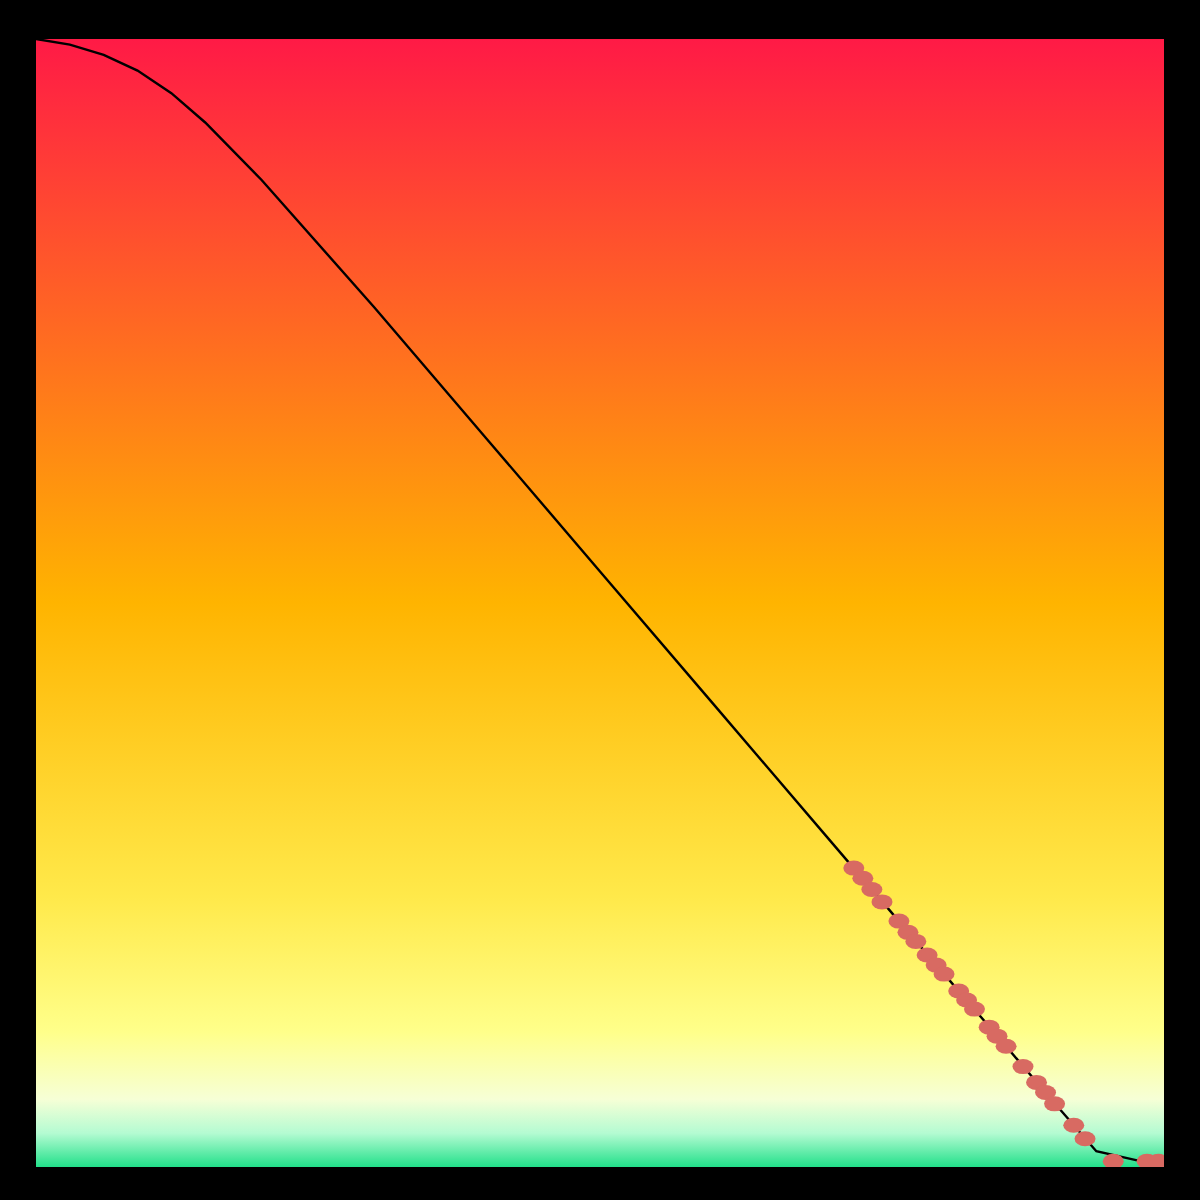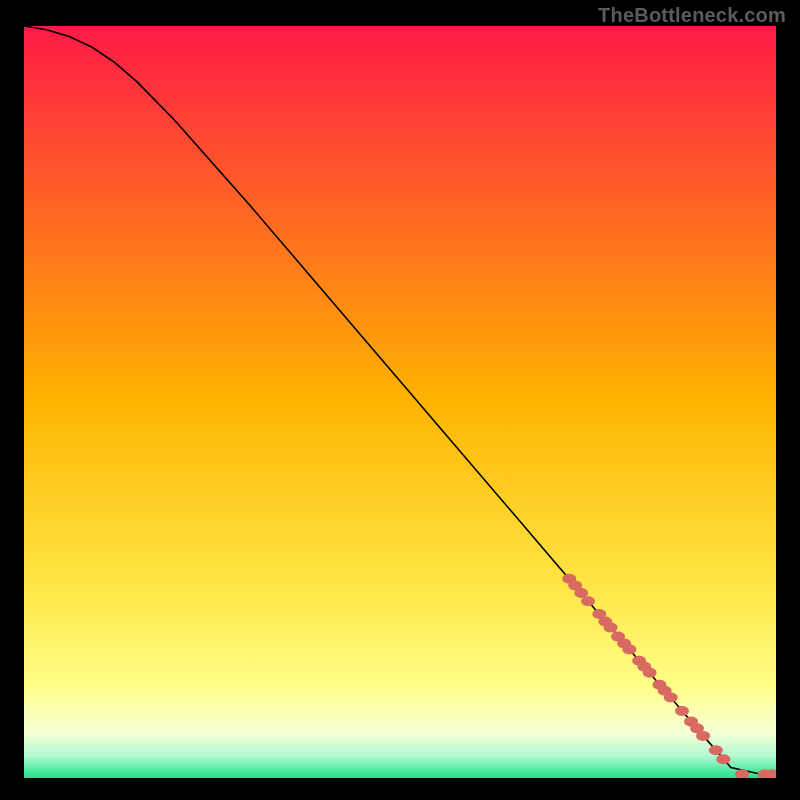--- a/index.html
+++ b/index.html
@@ -37,21 +37,20 @@
   .plot svg {
     display: block;
     width: 752px;
     height: 752px;
   }
 </style>
 </head>
 <body>
 
 <div class="frame">
-  <div class="watermark">TheBottleneck.com</div>
 
   <div class="plot">
     <svg id="chart-svg" viewBox="0 0 752 752">
       <defs>
         <linearGradient id="bg-grad" x1="0" y1="0" x2="0" y2="1">
             <stop offset="0%" stop-color="#ff1a46"></stop>
             <stop offset="50%" stop-color="#ffb400"></stop>
             <stop offset="76%" stop-color="#ffe94a"></stop>
             <stop offset="88%" stop-color="#ffff8a"></stop>
             <stop offset="94%" stop-color="#f6ffd6"></stop>

